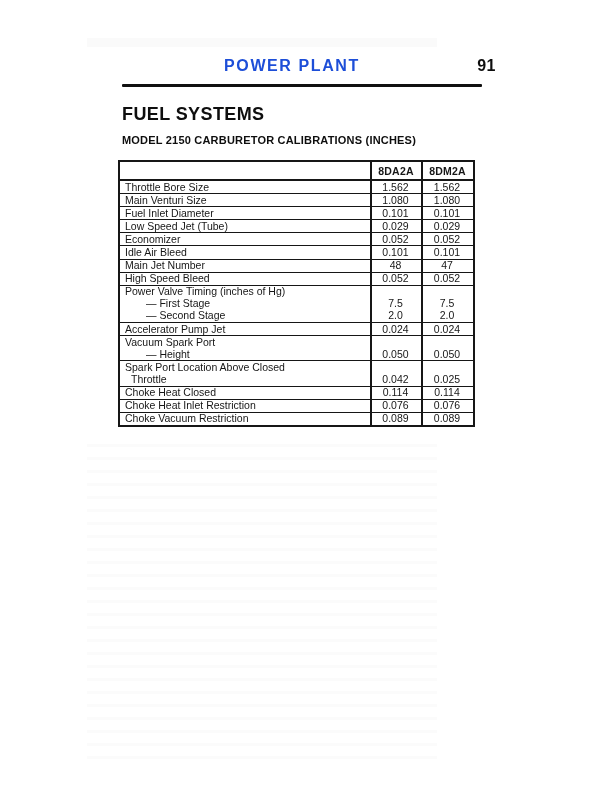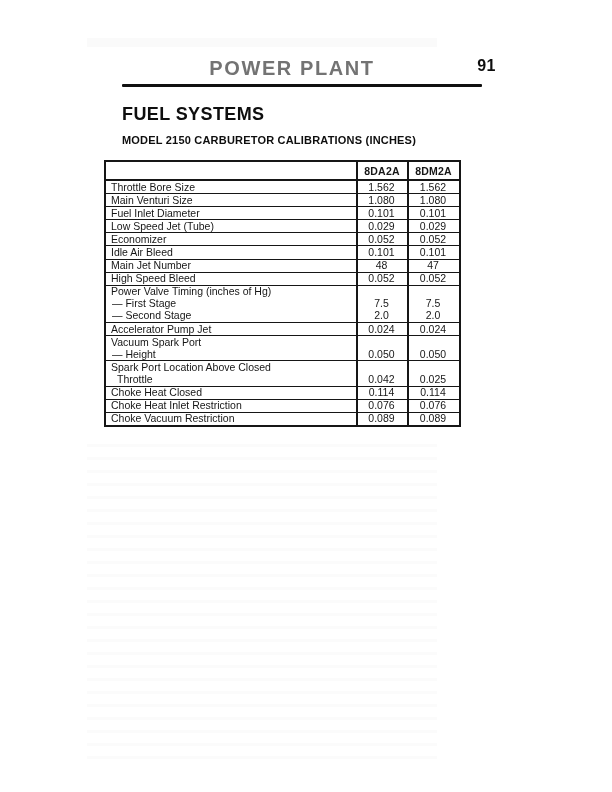--- a/index.html
+++ b/index.html
@@ -45,24 +45,24 @@
     );
   }
 
   
   .running-header {
     position: absolute;
     top: 57px;
     left: 122px;
     width: 340px;
     text-align: center;
-    font-size: 20px;
+    font-size: 16px;
     font-weight: bold;
     letter-spacing: 1.6px;
-    color: #737373;
+    color: #1d4ed8;
     white-space: nowrap;
   }
   .page-number {
     position: absolute;
     top: 57px;
     left: 454px;
     width: 42px;
     text-align: right;
     font-size: 16px;
     font-weight: bold;
@@ -98,21 +98,21 @@
     font-weight: bold;
     letter-spacing: 0.2px;
     color: #0e0e0e;
     white-space: nowrap;
   }
 
   
   .table-wrap {
     position: absolute;
     top: 160px;
-    left: 104px;
+    left: 118px;
     border-radius: 15px;
   }
   table.cal-table {
     border-collapse: collapse;
     border: 2px solid #161616;
     table-layout: fixed;
   }
   .cal-table th,
   .cal-table td {
     font-size: 10.5px;
@@ -137,21 +137,21 @@
     padding-left: 5px;
   }
   .cal-table .val {
     border-left: 2px solid #161616;
     text-align: center;
     padding-left: 0;
   }
   .cal-table tr.nr td {
     border-top: 1.6px solid #161616;
   }
-  .cal-table td.ind1 { padding-left: 6px; }
+  .cal-table td.ind1 { padding-left: 26px; }
   .cal-table td.ind2 { padding-left: 11px; }
 </style>
 </head>
 <body>
 
 <div class="page">
 
   <div class="scan-band-top"></div>
   <div class="scan-streaks"></div>
 

